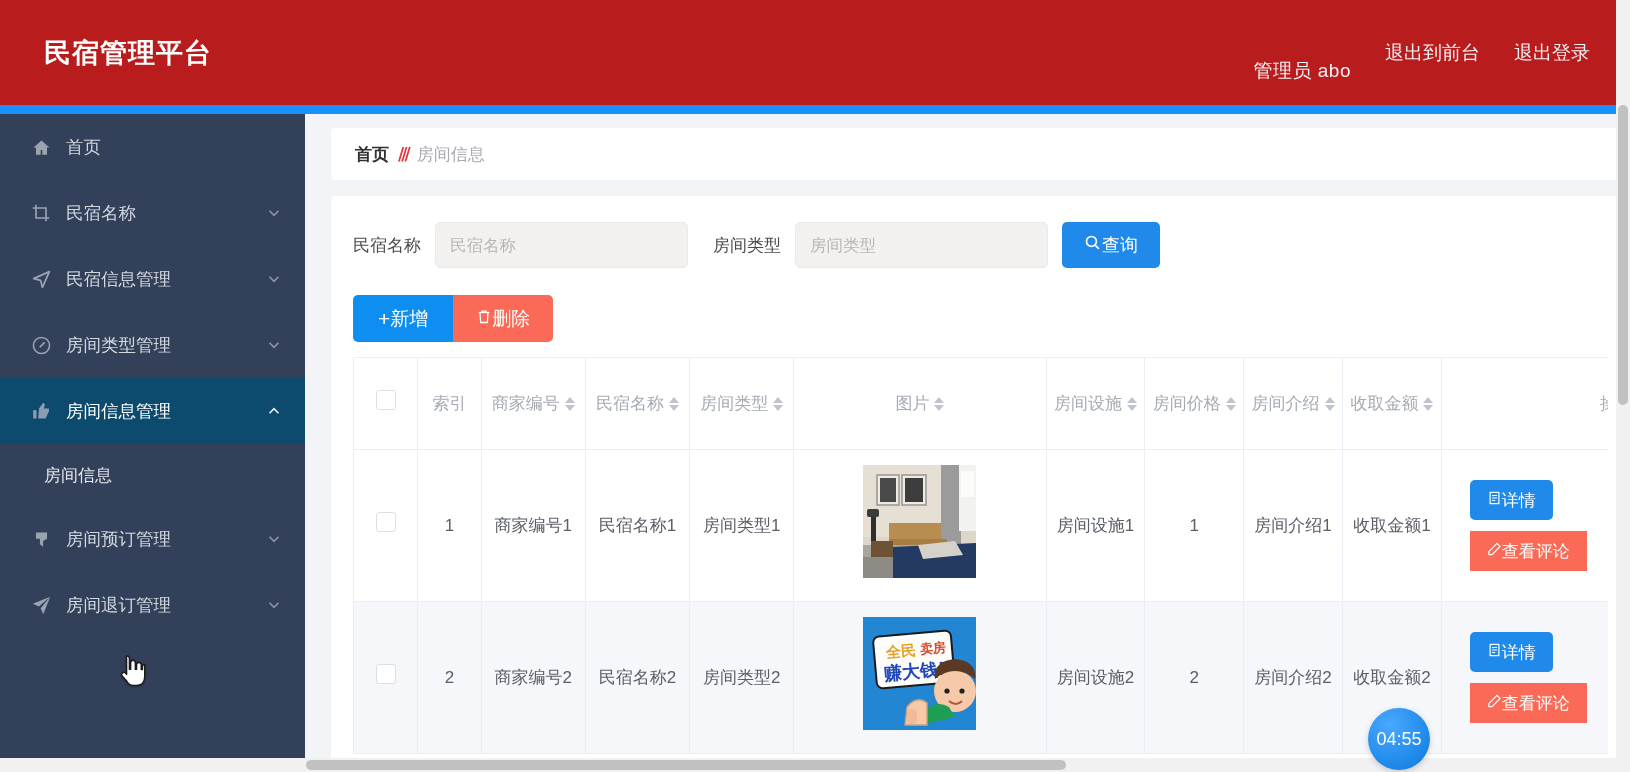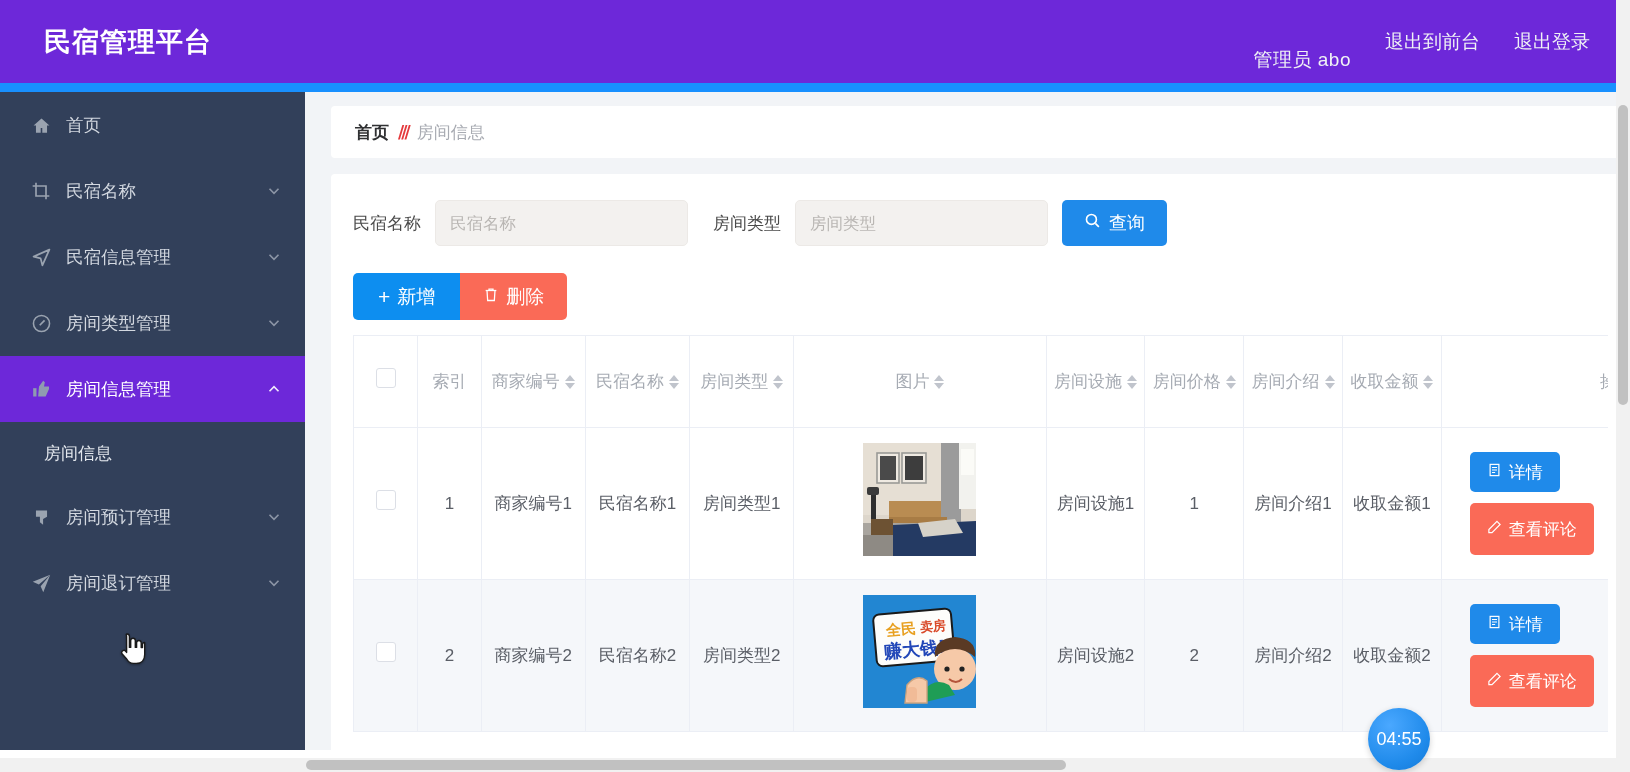--- a/index.html
+++ b/index.html
@@ -5,21 +5,21 @@
   * { margin:0; padding:0; box-sizing:border-box; }
   html,body { width:1630px; height:772px; overflow:hidden; }
   body {
     font-family:"Liberation Sans","DejaVu Sans",sans-serif;
     background:#f2f4f7; color:#333; -webkit-font-smoothing:antialiased;
   }
   .app { width:1630px; height:772px; position:relative; overflow:hidden; background:#fff; }
 
   
   .topbar {
-    height:83px; background:#6d28d9; display:flex; align-items:center;
+    height:105px; background:#b91c1c; display:flex; align-items:center;
     justify-content:space-between; padding:0 30px 0 44px; position:relative;text-align:right;
   }
   .brand { color:#fff; font-size:27px; font-weight:bold; letter-spacing:1px; }
   .topnav { display:flex; align-items:center; gap:34px; padding-right:10px; }
   .topnav .item { color:#f0f2f5; font-size:19px; white-space:nowrap; cursor:pointer; }
   .topnav .item.user { letter-spacing:.5px;margin-top:37px; }
   .blueline { height:9px; background:#1890ff; }
 
   
   .body-wrap { display:flex; height:658px; }
@@ -33,21 +33,21 @@
     height:66px; display:flex; align-items:center; padding:0 22px 0 28px;
     color:#d3d8e0; font-size:17.5px; cursor:pointer; position:relative;
   }
   .menu-item .ico {
     width:26px; height:22px; margin-right:12px; display:flex; align-items:center;
     justify-content:center; flex:0 0 26px;
   }
   .menu-item .ico svg { display:block; }
   .menu-item .label { flex:1; white-space:nowrap; }
   .menu-item .arrow { width:18px; height:18px; opacity:.6; flex:0 0 18px; }
-  .menu-item.active { background:#6d28d9; color:#fff; }
+  .menu-item.active { background:#0c4a6e; color:#fff; }
   .menu-item.active .arrow { opacity:.9; }
   .submenu-item {
     height:62px; display:flex; align-items:center; padding-left:44px;
     color:#e3e7ed; font-size:17px; cursor:pointer; background:#32405a;
   }
   .cursor-hand {
     position:absolute; left:118px; top:540px; width:30px; height:36px;
     pointer-events:none; filter:drop-shadow(0 1px 1px rgba(0,0,0,.35));
   }
 
@@ -73,21 +73,21 @@
   .f-label { font-size:17px; color:#4a4a4a; margin-right:14px; white-space:nowrap; }
   .f-input {
     width:253px; height:46px; background:#f3f1ef; border:1px solid #ece9e6;
     border-radius:5px; padding:0 14px; font-size:16.5px; color:#333;
     font-family:"Liberation Sans",sans-serif; outline:none;
   }
   .f-input::placeholder { color:#b9b6b3; }
   .f-gap { width:25px; }
   .btn {
     border:none; border-radius:5px; cursor:pointer; display:inline-flex;
-    align-items:center; justify-content:center; gap:7px; color:#fff;
+    align-items:center; justify-content:center; color:#fff;
     font-family:"Liberation Sans",sans-serif;
   }
   .btn-query { background:#1f8aea; height:46px; padding:0 22px; font-size:18px; margin-left:14px; }
   .btn-query svg { margin-right:1px; }
 
   .op-row { display:flex; margin-top:27px; }
   .btn-add { background:#0d8ef0; height:47px; padding:0 25px; font-size:19px; border-radius:5px 0 0 5px; }
   .btn-del { background:#fa6a57; height:47px; padding:0 23px; font-size:19px; border-radius:0 5px 5px 0; }
   .btn-add .plus { font-size:21px; line-height:1; }
 
@@ -109,21 +109,21 @@
   .sort i.up { border-bottom:6px solid #c0c4cc; }
   .sort i.dn { border-top:6px solid #c0c4cc; }
   .cb {
     width:20px; height:20px; border:1px solid #dcdfe6; border-radius:3px;
     display:inline-block; background:#fff; cursor:pointer;
   }
   .thumb { width:113px; height:113px; display:inline-block; position:relative; overflow:hidden; }
   .act-cell { padding:0 !important; }
   .act-stack { display:flex; flex-direction:column; align-items:flex-start; gap:11px; padding-left:28px; }
   .btn-detail { background:#1f8aea; height:40px; padding:0 17px; font-size:17px; border-radius:5px; }
-  .btn-comment { background:#fa6a57; height:52px; padding:0 17px; font-size:17px; border-radius:5px; white-space:nowrap; }
+  .btn-comment { background:#fa6a57; height:40px; padding:0 17px; font-size:17px; border-radius:0; white-space:nowrap; }
 
   
   .c-cb{width:60px}.c-idx{width:59px}.c-mno{width:97px}.c-name{width:97px}
   .c-type{width:97px}.c-img{width:235px}.c-fac{width:92px}.c-price{width:92px}
   .c-intro{width:92px}.c-amt{width:92px}.c-act{width:327px}
 
   
   .timer {
     position:absolute; right:-18px; bottom:-8px; width:62px; height:62px; border-radius:50%;
     background:radial-gradient(circle at 35% 28%, #4aa8ff 0%, #1f8aea 65%, #1478d6 100%);

